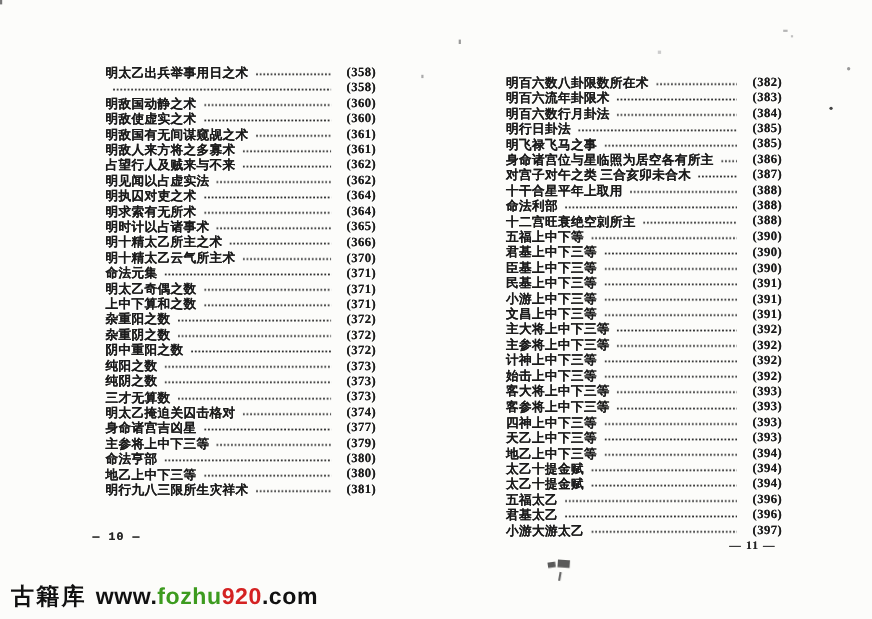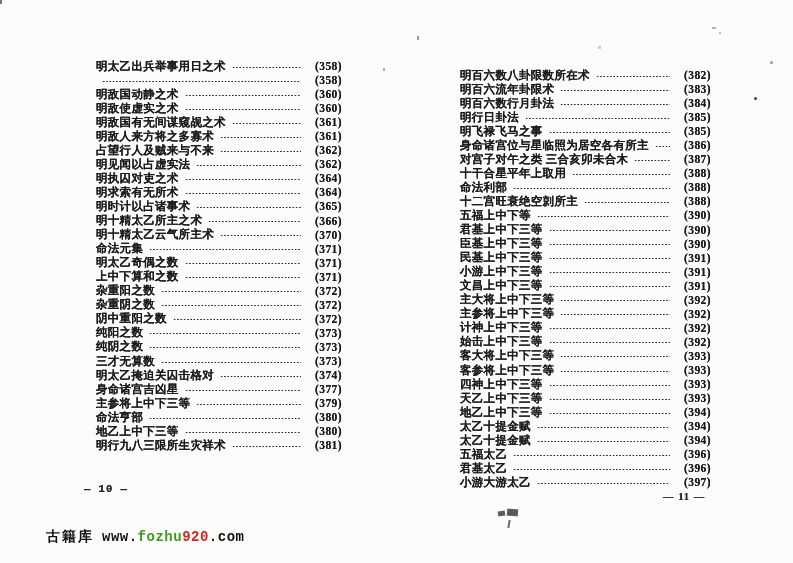--- a/index.html
+++ b/index.html
@@ -39,25 +39,24 @@
   .page-label {
     position: absolute;
     font-size: 10.5px; font-weight: 600;
     color: #242424; letter-spacing: 1px;
     text-shadow: 0 0 0.4px #444;
   }
   .page-label.l { left: 84px;  top: 483px; font-family: Liberation Mono, monospace; }
   .page-label.r { left: 663px; top: 491px; }
   .watermark {
     position: absolute; left: 10px; top: 528px;
-    font-family: Liberation Mono, monospace;
-    font-weight: bold; font-size: 14px; letter-spacing: 0.5px;
+    font-family: Liberation Sans, sans-serif;
+    font-weight: bold; font-size: 21px; letter-spacing: 0.5px;
     color: #111111;
     white-space: nowrap;
-    margin-left: 36px;
   }
   .watermark .site { margin-right: 8px; letter-spacing: 2px; }
   .wm-green { color: #3d9b1f; }
   .wm-red   { color: #d42222; }
   .speck { position: absolute; }
   .smudge {
     position: absolute; left: 497px; top: 509px; width: 26px; height: 20px;
   }
   .smudge i { position: absolute; display: block; background: #5a5a5a; filter: blur(0.4px); }
   .smudge i.a { left: 1px;  top: 2px; width: 7px;  height: 5px; transform: rotate(-8deg); }

